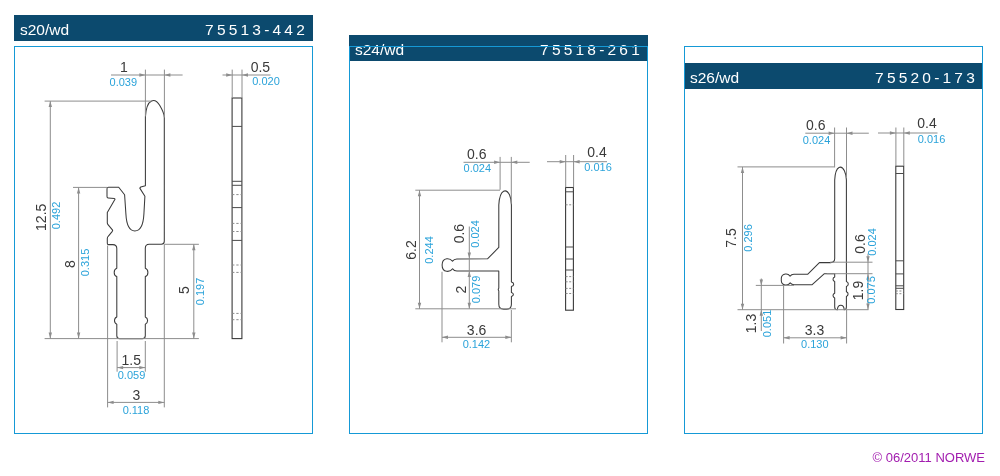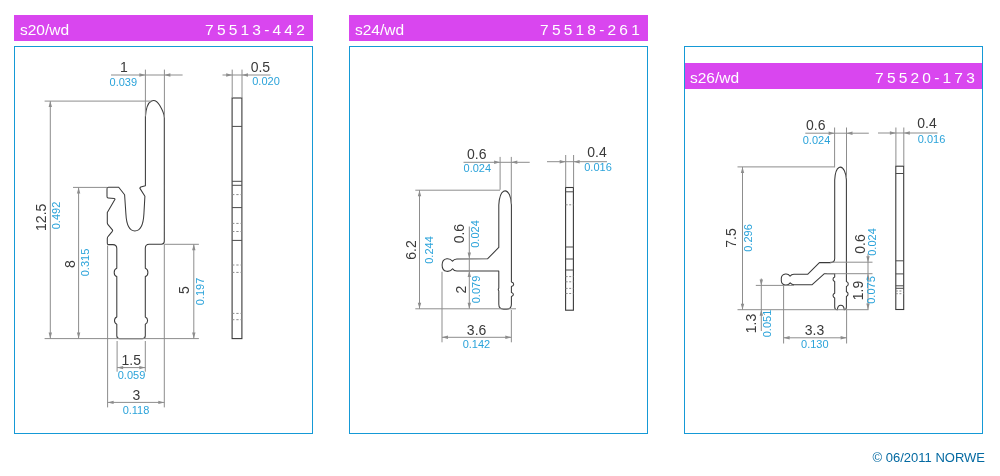--- a/index.html
+++ b/index.html
@@ -1,30 +1,30 @@
 <!DOCTYPE html>
 <html><head><meta charset="utf-8"><style>
 html,body{margin:0;padding:0;background:#fff;width:1000px;height:476px;overflow:hidden;}
 body{font-family:"Liberation Sans",sans-serif;position:relative;-webkit-font-smoothing:antialiased;}
-.hdr{position:absolute;filter:brightness(1);top:15px;width:299px;height:26px;background:#d946ef;color:#fff;
+.hdr{position:absolute;filter:brightness(1);top:15px;width:299px;height:26px;background:#0c4a6e;color:#fff;
  font-size:15.5px;display:flex;align-items:center;justify-content:space-between;box-sizing:border-box;
  padding:0 5px 0 6px;}
 .hr{letter-spacing:3.2px;}
 .hl,.hr{position:relative;top:2.2px;}
 .box{position:absolute;top:46px;width:299px;height:388px;border:1.5px solid #1599d6;box-sizing:border-box;}
-.copy{position:absolute;filter:brightness(1);left:0;top:450px;width:985px;text-align:right;font-size:13px;color:#0369a1;}
+.copy{position:absolute;filter:brightness(1);left:0;top:450px;width:985px;text-align:right;font-size:13px;color:#a21caf;}
 svg{position:absolute;left:0;top:0;}
 svg text{font-family:"Liberation Sans",sans-serif;-webkit-font-smoothing:antialiased;}
 *{-webkit-font-smoothing:antialiased;}
 </style></head><body>
 <div class="hdr" style="left:14px;">
     <span class="hl">s20/wd</span>
     <span class="hr">75513-442</span>
   </div>
-<div class="hdr" style="left:349px;">
+<div class="hdr" style="left:349px;margin-top:20px;">
     <span class="hl">s24/wd</span>
     <span class="hr">75518-261</span>
   </div>
 <div class="hdr" style="left:684px;margin-top:48px;">
     <span class="hl">s26/wd</span>
     <span class="hr">75520-173</span>
   </div>
 <div class="box" style="left:14px;"></div>
 <div class="box" style="left:349px;"></div>
 <div class="box" style="left:684px;"></div>

